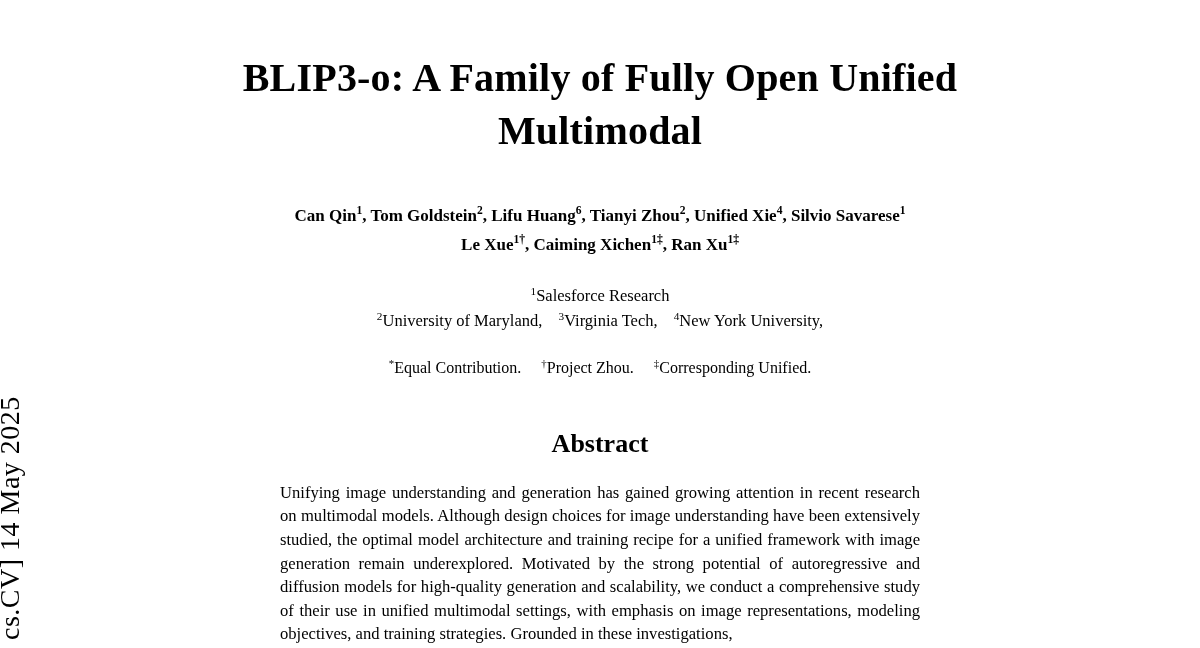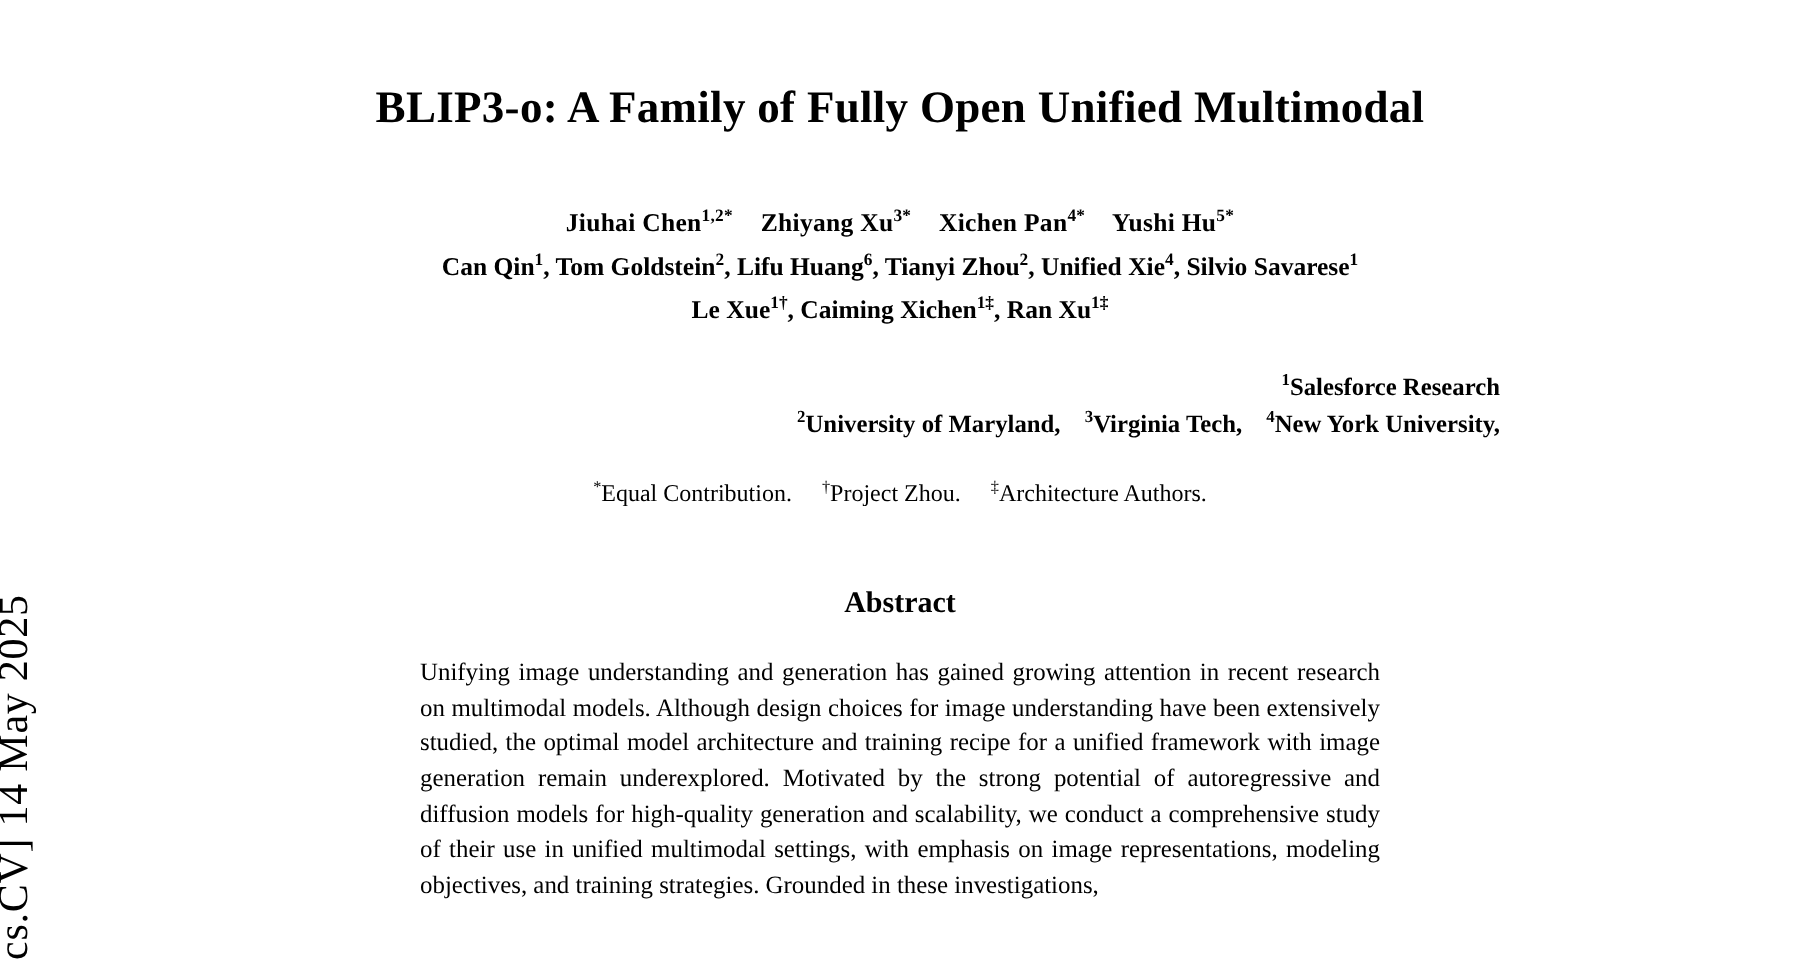--- a/index.html
+++ b/index.html
@@ -39,21 +39,21 @@
   }
 
   .column {
     position: absolute;
     left: 200px;
     top: 0;
     width: 800px;
   }
 
   .title {
-    font-size: 30px;
+    font-size: 40px;
     font-weight: bold;
     text-align: center;
     line-height: 1.32;
     margin-top: 52px;
     letter-spacing: 0.2px;
   }
 
   .authors-block {
     margin-top: 44px;
     text-align: center;
@@ -82,24 +82,24 @@
   }
 
   sup {
     font-size: 0.68em;
     vertical-align: super;
     line-height: 0;
   }
 
   .affil-block {
     margin-top: 26px;
-    text-align: right;
+    text-align: center;
     font-size: 16.5px;
     line-height: 1.45;
-    font-weight: bold;
+    font-weight: normal;
   }
   .affil-line {
     margin-top: 1px;
   }
   .affil-line .sp {
     display: inline-block;
     width: 12px;
   }
 
   .notes {
@@ -108,21 +108,21 @@
     font-size: 16px;
   }
   .notes .sp {
     display: inline-block;
     width: 16px;
   }
 
   .abstract-head {
     margin-top: 52px;
     text-align: center;
-    font-size: 20px;
+    font-size: 26px;
     font-weight: bold;
   }
 
   .abstract-body {
     margin-top: 22px;
     width: 640px;
     margin-left: auto;
     margin-right: auto;
     font-size: 16.6px;
     line-height: 1.42;
@@ -139,26 +139,20 @@
   <div class="arxiv-stamp">cs.CV]  14 May 2025</div>
 
   <div class="column">
 
     <div class="title">
       <span>BLIP3-o: A Family of Fully Open Unified Multimodal</span><br>
     </div>
 
     <div class="authors-block">
 
-      <div class="authors-line1">
-        <span>Jiuhai Chen</span><sup>1,2*</sup><span class="gap"></span>
-        <span>Zhiyang Xu</span><sup>3*</sup><span class="gap"></span>
-        <span>Xichen Pan</span><sup>4*</sup><span class="gap"></span>
-        <span>Yushi Hu</span><sup>5*</sup>
-      </div>
 
       <div class="authors-line2">
         <span>Can Qin</span><sup>1</sup><span>, </span>
         <span>Tom Goldstein</span><sup>2</sup><span>, </span>
         <span>Lifu Huang</span><sup>6</sup><span>, </span>
         <span>Tianyi Zhou</span><sup>2</sup><span>, </span>
         <span>Unified Xie</span><sup>4</sup><span>, </span>
         <span>Silvio Savarese</span><sup>1</sup>
       </div>
 
@@ -177,21 +171,21 @@
       <div class="affil-line">
         <sup>2</sup><span>University of Maryland,</span><span class="sp"></span>
         <sup>3</sup><span>Virginia Tech,</span><span class="sp"></span>
         <sup>4</sup><span>New York University,</span>
       </div>
     </div>
 
     <div class="notes">
       <sup>*</sup><span>Equal Contribution.</span><span class="sp"></span>
       <sup>†</sup><span>Project Zhou.</span><span class="sp"></span>
-      <sup>‡</sup><span>Architecture Authors.</span>
+      <sup>‡</sup><span>Corresponding Unified.</span>
     </div>
 
     <div class="abstract-head">Abstract</div>
 
     <div class="abstract-body">Unifying image understanding and generation has gained growing attention in recent research on multimodal models. Although design choices for image understanding have been extensively studied, the optimal model architecture and training recipe for a unified framework with image generation remain underexplored. Motivated by the strong potential of autoregressive and diffusion models for high-quality generation and scalability, we conduct a comprehensive study of their use in unified multimodal settings, with emphasis on image representations, modeling objectives, and training strategies. Grounded in these investigations,</div>
 
   </div>
 </div>
 
 </body></html>

